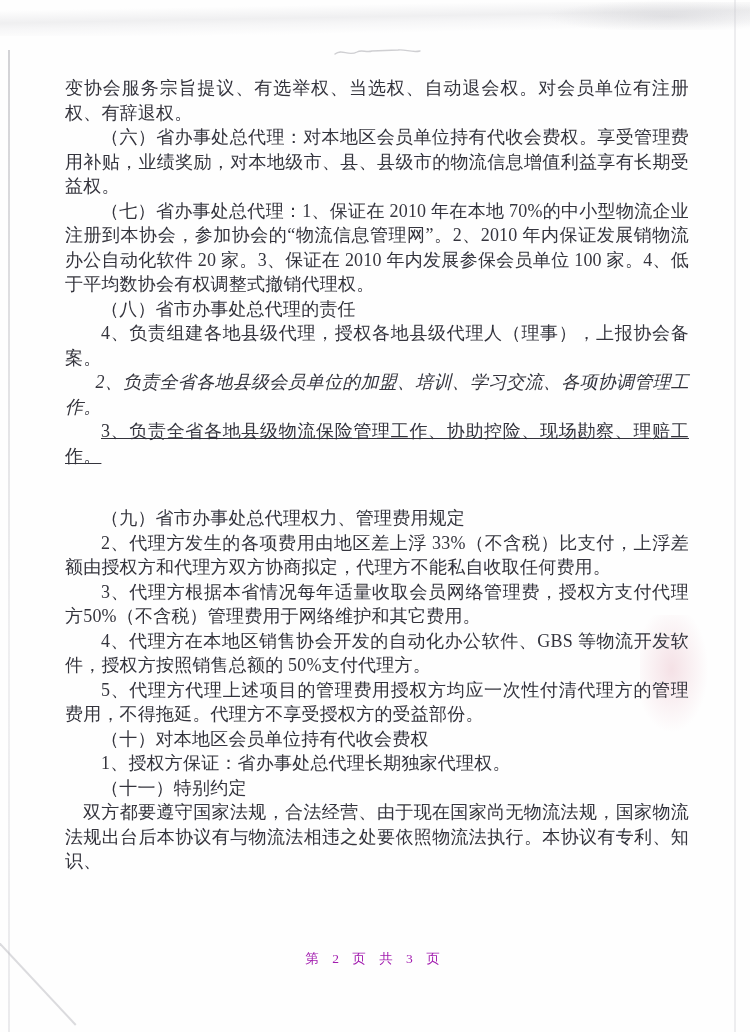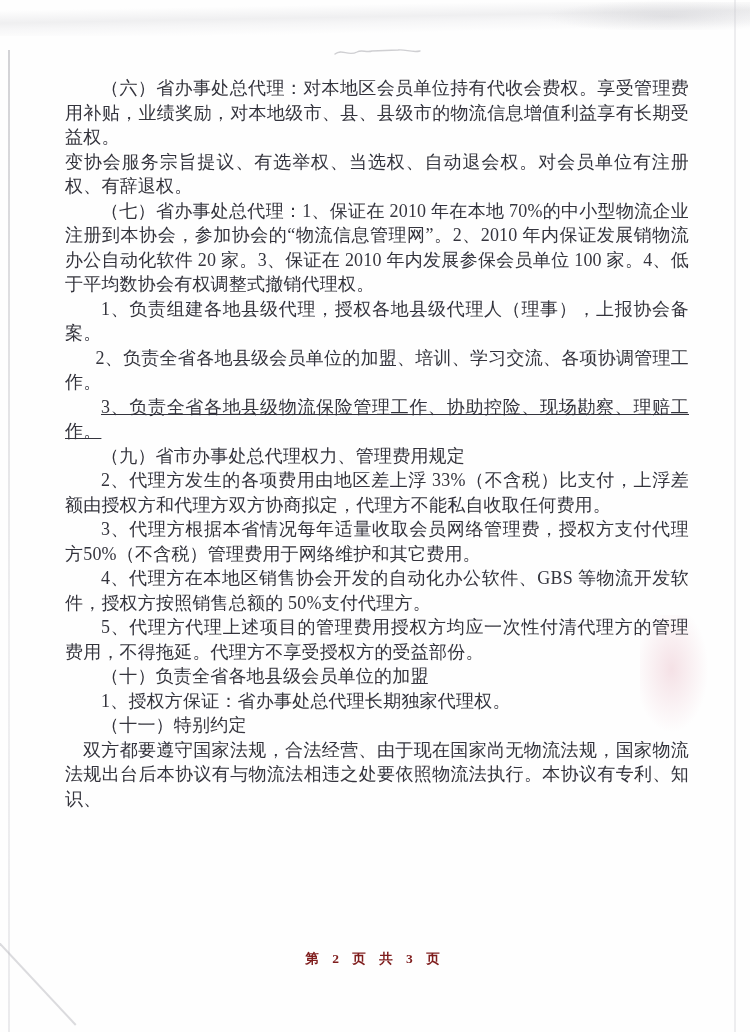--- a/index.html
+++ b/index.html
@@ -92,52 +92,52 @@
     margin: 0;
     padding: 0;
   }
   .page-footer {
     position: absolute;
     left: 0; top: 950px;
     width: 750px;
     text-align: center;
     font-size: 13.5px;
     letter-spacing: 5px;
-    color: #7f1d1d;
-    font-weight: bold;
+    color: #a21caf;
   }
 </style>
 </head>
 <body>
 
 <div class="page">
 
   <div class="top-smudge"></div>
   <div class="top-smudge-right"></div>
   <div class="left-edge-line"></div>
   <div class="right-edge-line"></div>
   <div class="corner-line"></div>
   <div class="pink-smudge"></div>
   <svg class="pencil-mark" viewBox="0 0 92 26" xmlns="http://www.w3.org/2000/svg">
     <path d="M3 16 C 10 10, 16 19, 25 14 C 30 11, 34 15, 40 13 L 66 12 C 73 11, 80 15, 88 13" fill="none" stroke="#97979e" stroke-width="1.4" stroke-linecap="round"></path>
   </svg>
 
   <div class="textblock">
+      <p style="text-indent: 0em;">变协会服务宗旨提议、有选举权、当选权、自动退会权。对会员单位有注册权、有辞退权。</p>
       <p style="text-indent: 2em;">（六）省办事处总代理：对本地区会员单位持有代收会费权。享受管理费用补贴，业绩奖励，对本地级市、县、县级市的物流信息增值利益享有长期受益权。</p>
-      <p style="text-indent: 0em;">变协会服务宗旨提议、有选举权、当选权、自动退会权。对会员单位有注册权、有辞退权。</p>
       <p style="text-indent: 2em;">（七）省办事处总代理：1、保证在 2010 年在本地 70%的中小型物流企业注册到本协会，参加协会的“物流信息管理网”。2、2010 年内保证发展销物流办公自动化软件 20 家。3、保证在 2010 年内发展参保会员单位 100 家。4、低于平均数协会有权调整式撤销代理权。</p>
-      <p style="text-indent: 2em;">1、负责组建各地县级代理，授权各地县级代理人（理事），上报协会备案。</p>
-      <p style="text-indent: 1.7em;">2、负责全省各地县级会员单位的加盟、培训、学习交流、各项协调管理工作。</p>
+      <p style="text-indent: 2em;">（八）省市办事处总代理的责任</p>
+      <p style="text-indent: 2em;">4、负责组建各地县级代理，授权各地县级代理人（理事），上报协会备案。</p>
+      <p style="text-indent: 1.7em; font-style: italic;">2、负责全省各地县级会员单位的加盟、培训、学习交流、各项协调管理工作。</p>
       <p style="text-indent: 2em; text-decoration: underline;">3、负责全省各地县级物流保险管理工作、协助控险、现场勘察、理赔工作。</p>
-      <p style="text-indent: 2em;">（九）省市办事处总代理权力、管理费用规定</p>
+      <p style="text-indent: 2em; margin-top: 38px;">（九）省市办事处总代理权力、管理费用规定</p>
       <p style="text-indent: 2em;">2、代理方发生的各项费用由地区差上浮 33%（不含税）比支付，上浮差额由授权方和代理方双方协商拟定，代理方不能私自收取任何费用。</p>
       <p style="text-indent: 2em;">3、代理方根据本省情况每年适量收取会员网络管理费，授权方支付代理方50%（不含税）管理费用于网络维护和其它费用。</p>
       <p style="text-indent: 2em;">4、代理方在本地区销售协会开发的自动化办公软件、GBS 等物流开发软件，授权方按照销售总额的 50%支付代理方。</p>
       <p style="text-indent: 2em;">5、代理方代理上述项目的管理费用授权方均应一次性付清代理方的管理费用，不得拖延。代理方不享受授权方的受益部份。</p>
-      <p style="text-indent: 2em;">（十）负责全省各地县级会员单位的加盟</p>
+      <p style="text-indent: 2em;">（十）对本地区会员单位持有代收会费权</p>
       <p style="text-indent: 2em;">1、授权方保证：省办事处总代理长期独家代理权。</p>
       <p style="text-indent: 2em;">（十一）特别约定</p>
       <p style="text-indent: 1em;">双方都要遵守国家法规，合法经营、由于现在国家尚无物流法规，国家物流法规出台后本协议有与物流法相违之处要依照物流法执行。本协议有专利、知识、</p>
     </div>
 
   <div class="page-footer">第 2 页 共 3 页</div>
 
 </div>
 
 </body></html>

